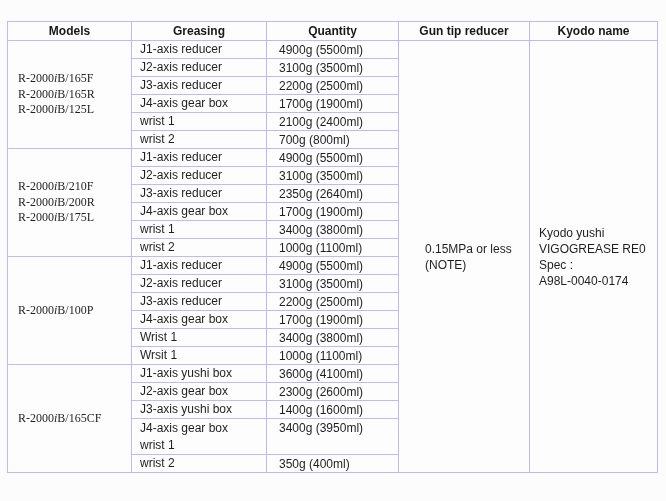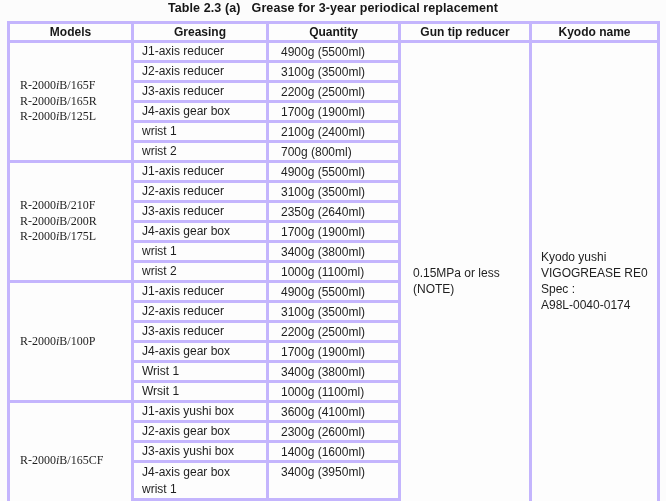--- a/index.html
+++ b/index.html
@@ -22,48 +22,45 @@
 
   table.grease-table {
     position: absolute; left: 7px; top: 21px;
     border-collapse: collapse;
     table-layout: fixed;
     width: 650px;
     background: #fdfdfd;
     font-size: 12px;
   }
   .grease-table th, .grease-table td {
-    border: 3px solid #c4b5fd;
+    border: 1px solid #c4b5fd;
     padding: 0;
     overflow: hidden;
     white-space: nowrap;
   }
   .grease-table thead tr { height: 19px; }
   .grease-table tbody tr { height: 18px; }
   .grease-table tbody tr.tall { height: 36px; }
   .grease-table th {
     font-weight: bold; text-align: center; vertical-align: middle;
     font-size: 12px; color: #181818;
   }
   td.models-cell { padding-left: 10px; vertical-align: middle; line-height: 15.5px; font-family: Liberation Serif, serif; }
   td.greasing-cell { padding-left: 8px; vertical-align: middle; line-height: 17px; }
   td.quantity-cell { padding-left: 12px; vertical-align: middle; }
   tr.tall td.greasing-cell, tr.tall td.quantity-cell { vertical-align: top; line-height: 17px; padding-top: 1px; }
-  td.pressure-cell { padding-left: 12px; vertical-align: middle; line-height: 16px; }
+  td.pressure-cell { padding-left: 26px; vertical-align: middle; line-height: 16px; }
   td.grease-name-cell { padding-left: 9px; vertical-align: middle; line-height: 16px; }
   .model-line i { font-style: italic; }
 </style>
 </head>
 <body>
 
 <div class="page">
 
-  <div class="doc-title">
-    <span class="title-label">Table 2.3 (a)</span><span class="title-text">Grease for 3-year periodical replacement</span>
-  </div>
 
   <table class="grease-table">
     <colgroup>
       <col style="width:124px">
         <col style="width:135px">
         <col style="width:132px">
         <col style="width:131px">
         <col style="width:128px">
     </colgroup>
     <thead>

